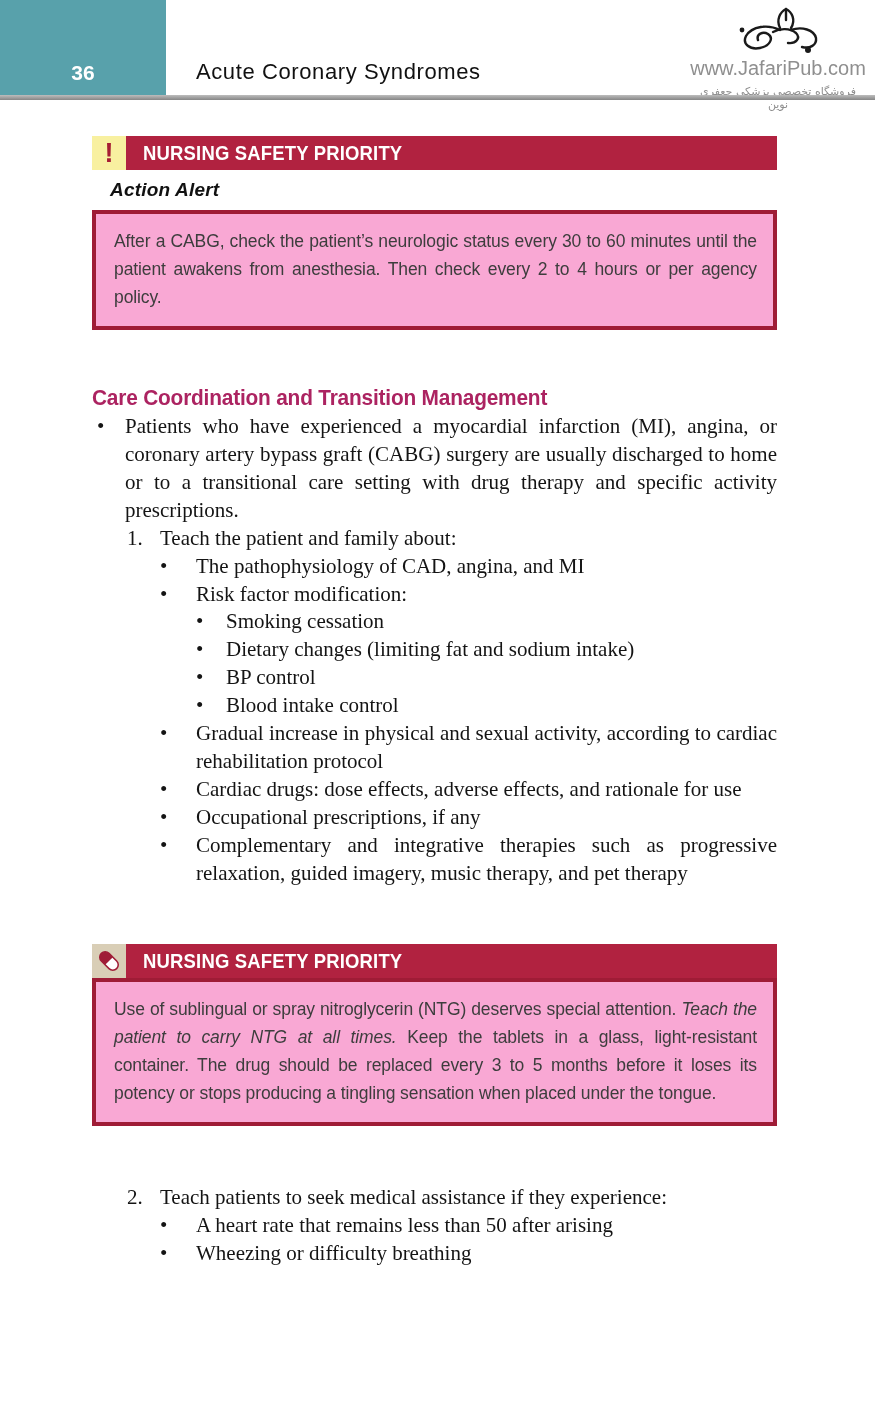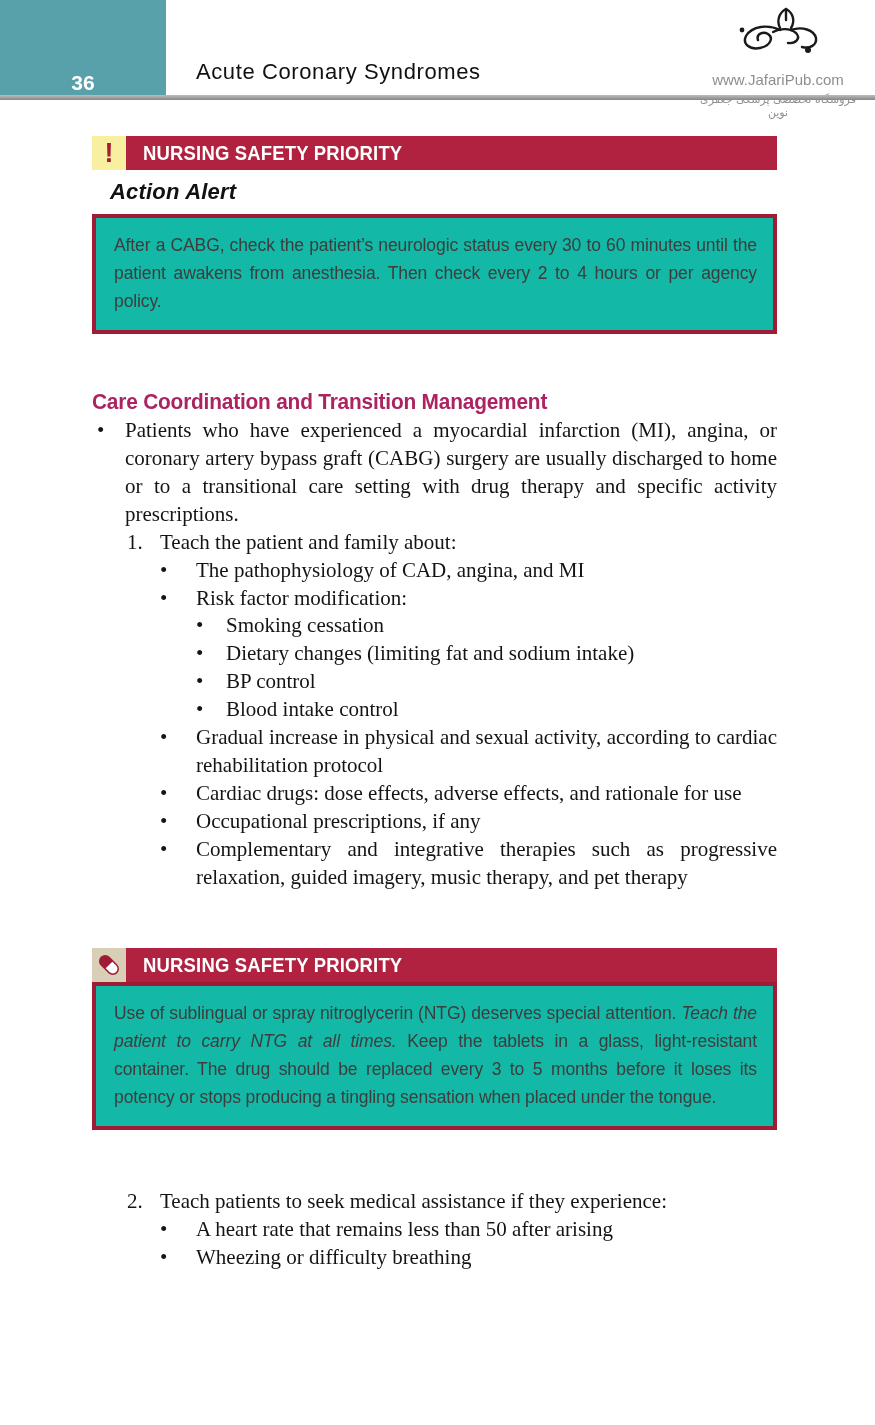--- a/index.html
+++ b/index.html
@@ -10,34 +10,34 @@
   }
   
   .header { position:relative; height:101px; }
   .header-rule {
     position:absolute; left:0; top:95px; width:100%; height:5px;
     background:linear-gradient(#bdbdbd,#868686);
   }
   .page-badge {
     position:absolute; left:0; top:0; width:166px; height:95px;
     background:#58A1AB; display:flex; align-items:flex-end; justify-content:center;
-    box-sizing:border-box;
+    padding-bottom:10px; box-sizing:border-box;
   }
   .page-badge span {
     color:#ffffff; font-family:"Liberation Sans", sans-serif;
     font-weight:bold; font-size:21px;
   }
   .doc-title {
     position:absolute; left:196px; bottom:16px;
     font-family:"Liberation Sans", sans-serif; font-weight:normal;
     font-size:22px; letter-spacing:0.6px; color:#111;
   }
   .logo { position:absolute; right:8px; top:6px; width:178px; text-align:center; }
   .logo svg { display:block; margin:0 auto; }
-  .logo-url { font-family:"Liberation Sans", sans-serif; font-size:15px; color:#8f8f8f; margin-top:15px; }
+  .logo-url { font-family:"Liberation Sans", sans-serif; font-size:20px; color:#8f8f8f; margin-top:1px; }
   .logo-fa  { font-family:"DejaVu Sans", sans-serif; font-size:11px; color:#8f8f8f; margin-top:5px; direction:rtl; }
   
   .content { margin:0 98px 0 92px; width:685px; }
   .banner {
     margin-top:35px; height:34px; background:#B12240;
     display:flex; align-items:center;
   }
   .banner-icon {
     width:34px; height:34px; flex:0 0 auto;
     display:flex; align-items:center; justify-content:center;
@@ -48,24 +48,24 @@
     font-family:"Liberation Sans", sans-serif; font-weight:900;
     font-size:27px; line-height:1; color:#A61C33; transform:scaleY(1.05);
   }
   .banner-title {
     color:#ffffff; font-family:"Liberation Sans", sans-serif; font-weight:bold;
     font-size:21px; margin-left:17px; white-space:nowrap;
     transform:scaleX(0.88); transform-origin:left center; letter-spacing:0.2px;
   }
   .alert-label {
     font-family:"Liberation Sans", sans-serif; font-weight:bold; font-style:italic;
-    font-size:22px; color:#111; margin:9px 0 9px 18px; letter-spacing:0.2px;
+    font-size:19px; color:#111; margin:9px 0 9px 18px; letter-spacing:0.2px;
   }
   .alert-box {
-    border:4px solid #9F1C36; background:#14b8a6;
+    border:4px solid #9F1C36; background:#f9a8d4;
     padding:13px 16px 15px 18px;
     font-family:"Liberation Sans", sans-serif; font-size:17.5px;
     line-height:1.6; color:#3d3d3d; text-align:justify; letter-spacing:-0.1px;
   }
   .alert-box .it { font-style:italic; }
   .section-heading {
     margin:56px 0 2px 0; font-family:"Liberation Sans", sans-serif;
     font-weight:bold; font-size:21.5px; color:#AC2361; letter-spacing:-0.2px;
     transform:scaleX(0.97); transform-origin:left center;
   }

